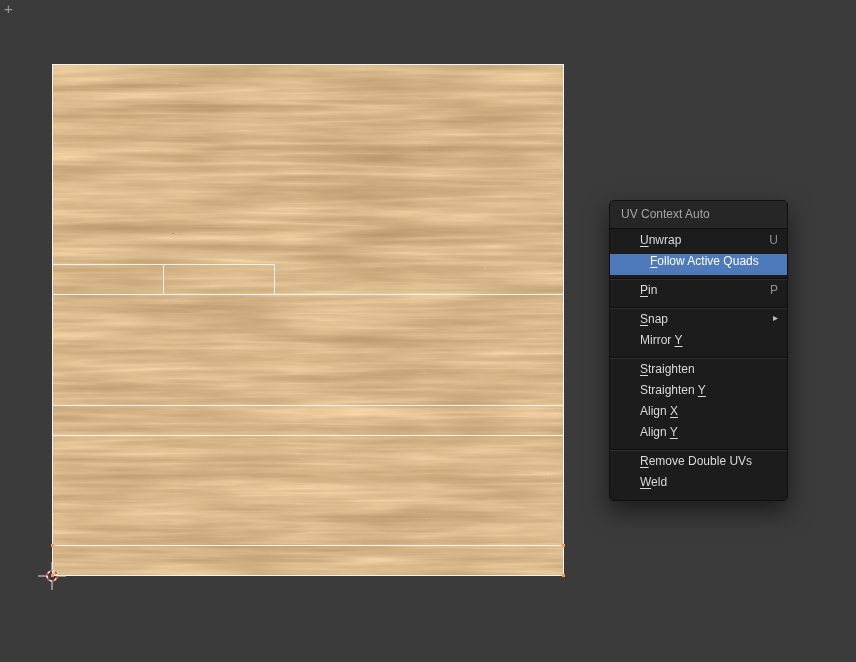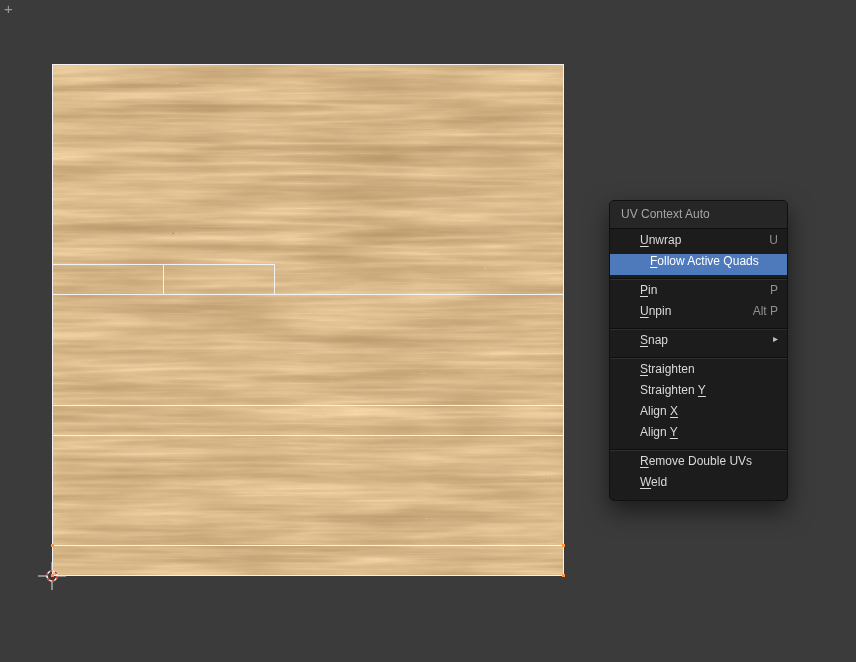--- a/index.html
+++ b/index.html
@@ -110,28 +110,27 @@
           <span class="shortcut">U</span>
         </div>
         <div class="menu-item highlighted" style="background: rgb(78, 121, 187); padding-left: 40px;">
           <span class="label"><span class="accel">F</span>ollow Active Quads</span>
         </div>
         <div class="menu-sep"></div>
         <div class="menu-item">
           <span class="label"><span class="accel">P</span>in</span>
           <span class="shortcut">P</span>
         </div>
-        <div class="menu-item">
-          <span class="label"><span class="accel">U</span>npin</span>
-          <span class="shortcut">Alt P</span>
-        </div>
         <div class="menu-sep"></div>
         <div class="menu-item">
           <span class="label"><span class="accel">S</span>nap</span>
           <span class="submenu-arrow">▸</span>
+        </div>
+        <div class="menu-item">
+          <span class="label">Mirror <span class="accel">Y</span></span>
         </div>
         <div class="menu-sep"></div>
         <div class="menu-item">
           <span class="label"><span class="accel">S</span>traighten</span>
         </div>
         <div class="menu-item">
           <span class="label">Straighten <span class="accel">Y</span></span>
         </div>
         <div class="menu-item">
           <span class="label">Align <span class="accel">X</span></span>

